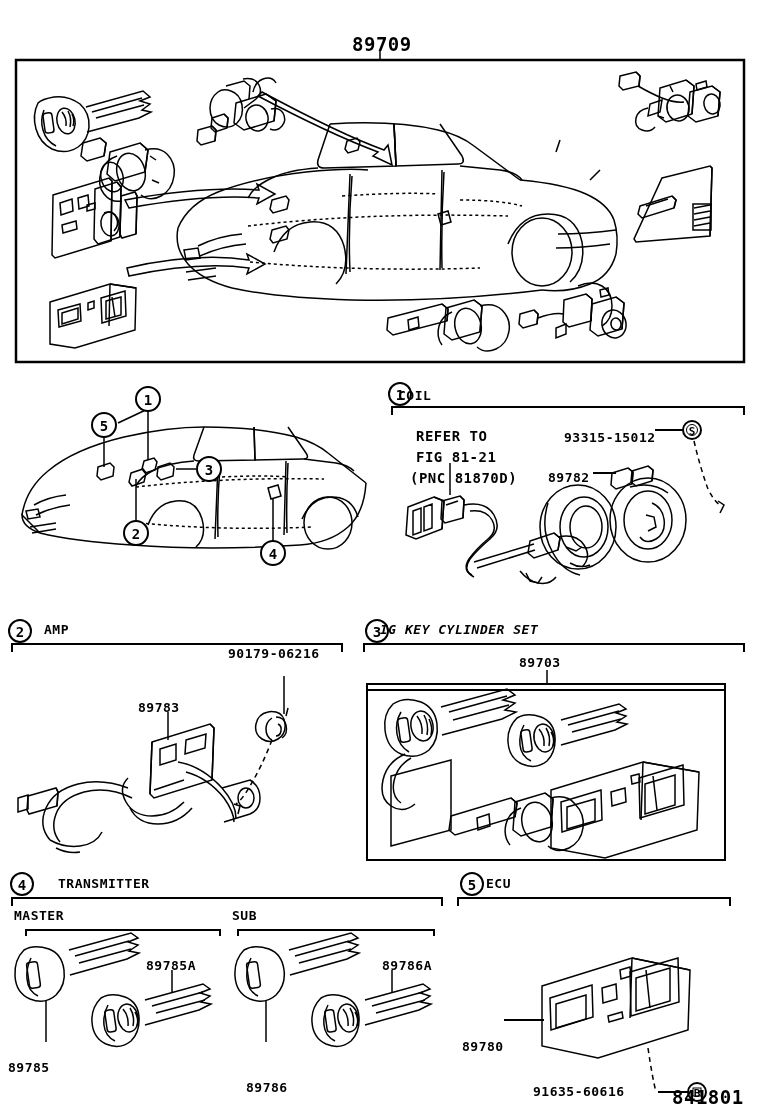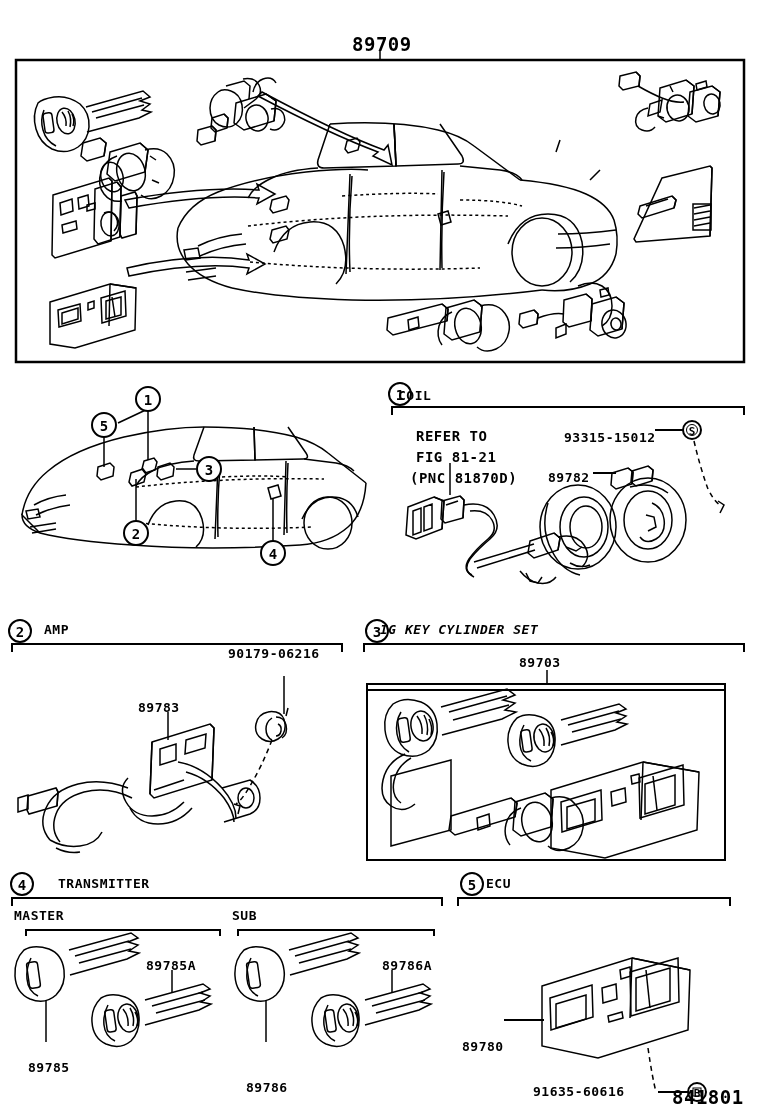--- a/index.html
+++ b/index.html
@@ -510,21 +510,21 @@
       <path d="M365 130 l58 -16 l7 5 l-10 4 l10 3 l-9 6 l10 2 l-12 6 l-54 15"></path>
       <path d="M372 136 l51 -14 M376 143 l49 -13"></path>
       <line x1="392" y1="100" x2="392" y2="122"></line>
     </g>
   </svg>
 
   <span class="lbl f15" style="left:58px;top:876px;">TRANSMITTER</span>
   <span class="lbl f15" style="left:14px;top:908px;">MASTER</span>
   <span class="lbl f15" style="left:232px;top:908px;">SUB</span>
 
-  <span class="lbl f15" style="left:28px;top:1060px;">89785</span>
+  <span class="lbl f15" style="left:8px;top:1060px;">89785</span>
   <span class="lbl f15" style="left:146px;top:958px;">89785A</span>
   <span class="lbl f15" style="left:246px;top:1060px;margin-top:20px;">89786</span>
   <span class="lbl f15" style="left:354px;top:958px;margin-left:28px;">89786A</span>
 </div>
 
 <div>
   <svg width="310" height="240" style="left:450px;top:870px;">
     <circle class="cir" cx="22" cy="14" r="11"></circle>
     <text class="ctxt" x="22" y="15">5</text>
     <path class="ln th2" d="M8 36 l0 -8 l272 0 l0 8"></path>

